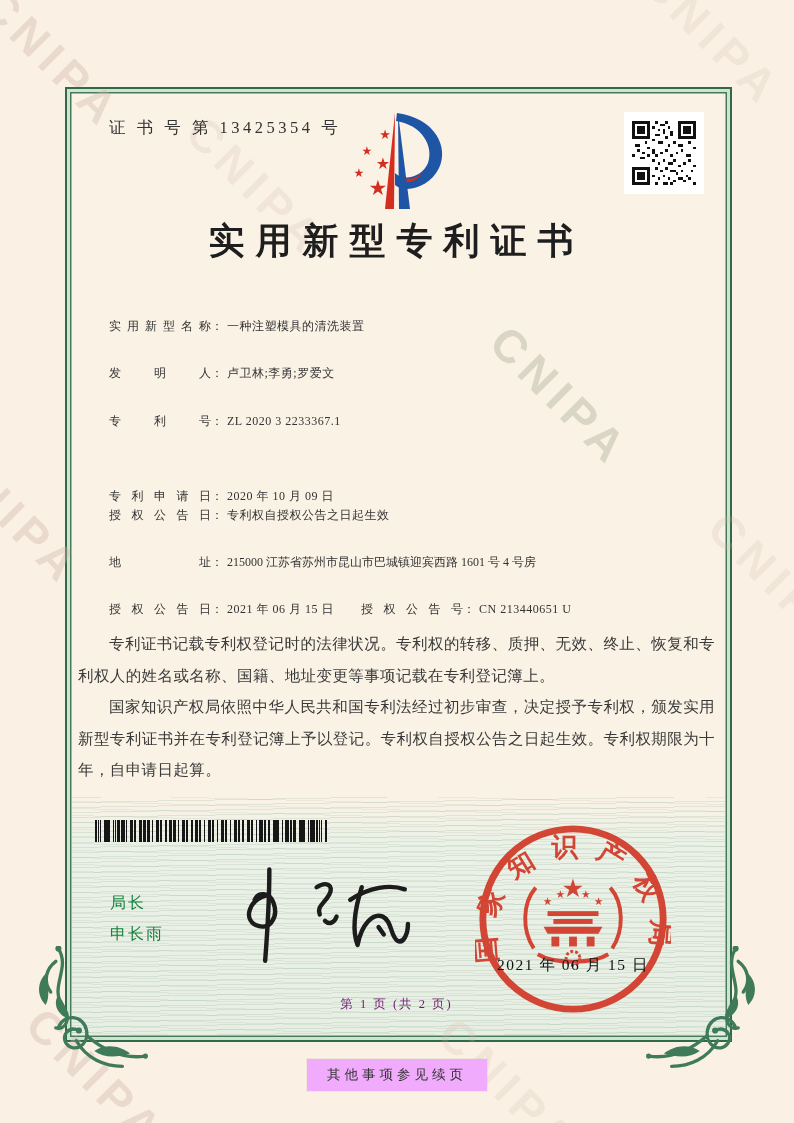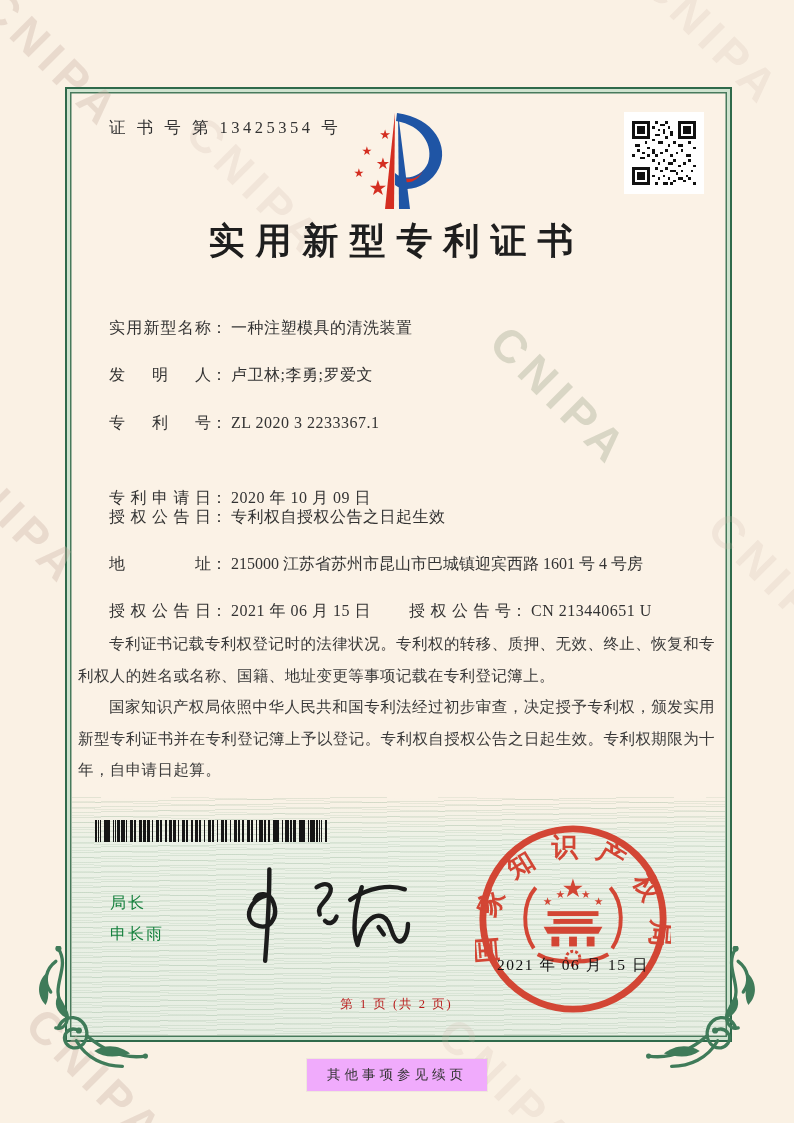--- a/index.html
+++ b/index.html
@@ -24,45 +24,45 @@
 
   .cert-no{position:absolute;left:44px;top:46px;font-size:16.5px;letter-spacing:3.5px;color:#333;}
   .logo{position:absolute;left:268px;top:38px;width:124px;height:106px;}
   .qr-panel{position:absolute;left:559px;top:41px;width:80px;height:82px;background:#fff;
             display:flex;align-items:center;justify-content:center;}
   .qr-panel svg{width:64px;height:64px;}
   .title{position:absolute;left:0;top:146px;width:100%;text-align:center;
          font-size:36px;font-weight:bold;letter-spacing:11px;color:#1e1e1e;}
 
   .fields{position:absolute;left:44px;top:247px;width:608px;}
-  .frow{position:absolute;left:0;white-space:nowrap;font-size:16px;color:#333;}
+  .frow{position:absolute;left:0;white-space:nowrap;font-size:12px;color:#333;}
   .lbl{display:inline-block;width:102px;text-align:justify;text-align-last:justify;}
   .colon{display:inline-block;margin-right:4px;}
   .val{letter-spacing:.5px;}
-  .frow2{display:inline-block;margin-left:34px;}
+  .frow2{display:inline-block;margin-left:24px;}
 
   .paras{position:absolute;left:13px;top:557px;width:637px;font-size:15.5px;
          line-height:31.5px;color:#3a3a3a;text-align:justify;letter-spacing:.4px;}
   .paras p{margin:0;text-indent:2em;}
 
   .barcode{position:absolute;left:30px;top:749px;width:232px;height:22px;
      background-image:
        repeating-linear-gradient(90deg,#161616 0 2px,rgba(0,0,0,0) 2px 5px,#161616 5px 6px,rgba(0,0,0,0) 6px 9px,#161616 9px 12px,rgba(0,0,0,0) 12px 13px),
        repeating-linear-gradient(90deg,rgba(0,0,0,0) 0 3px,#161616 3px 4px,rgba(0,0,0,0) 4px 11px,#161616 11px 13px,rgba(0,0,0,0) 13px 17px);}
 
   .signer{position:absolute;left:45px;top:816px;font-family:"Liberation Sans","DejaVu Sans",sans-serif;
           font-size:16px;letter-spacing:2px;color:#15803d;line-height:31px;}
   .signature{position:absolute;left:155px;top:793px;width:210px;height:100px;}
 
   .seal{position:absolute;left:410px;top:750px;width:196px;height:196px;z-index:5;opacity:.93;}
   .seal-date{position:absolute;left:432px;top:884px;z-index:6;font-size:15.5px;
              letter-spacing:1.5px;color:#111;}
 
   .page-num{position:absolute;left:0;top:925px;width:100%;text-align:center;
-            font-size:12.5px;letter-spacing:2px;color:#b91c1c;}
+            font-size:12.5px;letter-spacing:2px;color:#701a75;}
 
   .flourish{position:absolute;width:128px;height:128px;z-index:4;}
   .fl-left{left:20px;top:946px;}
   .fl-right{left:646px;top:946px;transform:scaleX(-1);}
 
   .cont-box{position:absolute;left:50%;top:1059px;transform:translateX(-50%);z-index:4;
             background:#f0abfc;padding:7px 20px;font-size:13.5px;letter-spacing:4px;color:#333;
             box-shadow:0 0 0 1px rgba(0,0,0,.04);}
 </style>
 </head>

